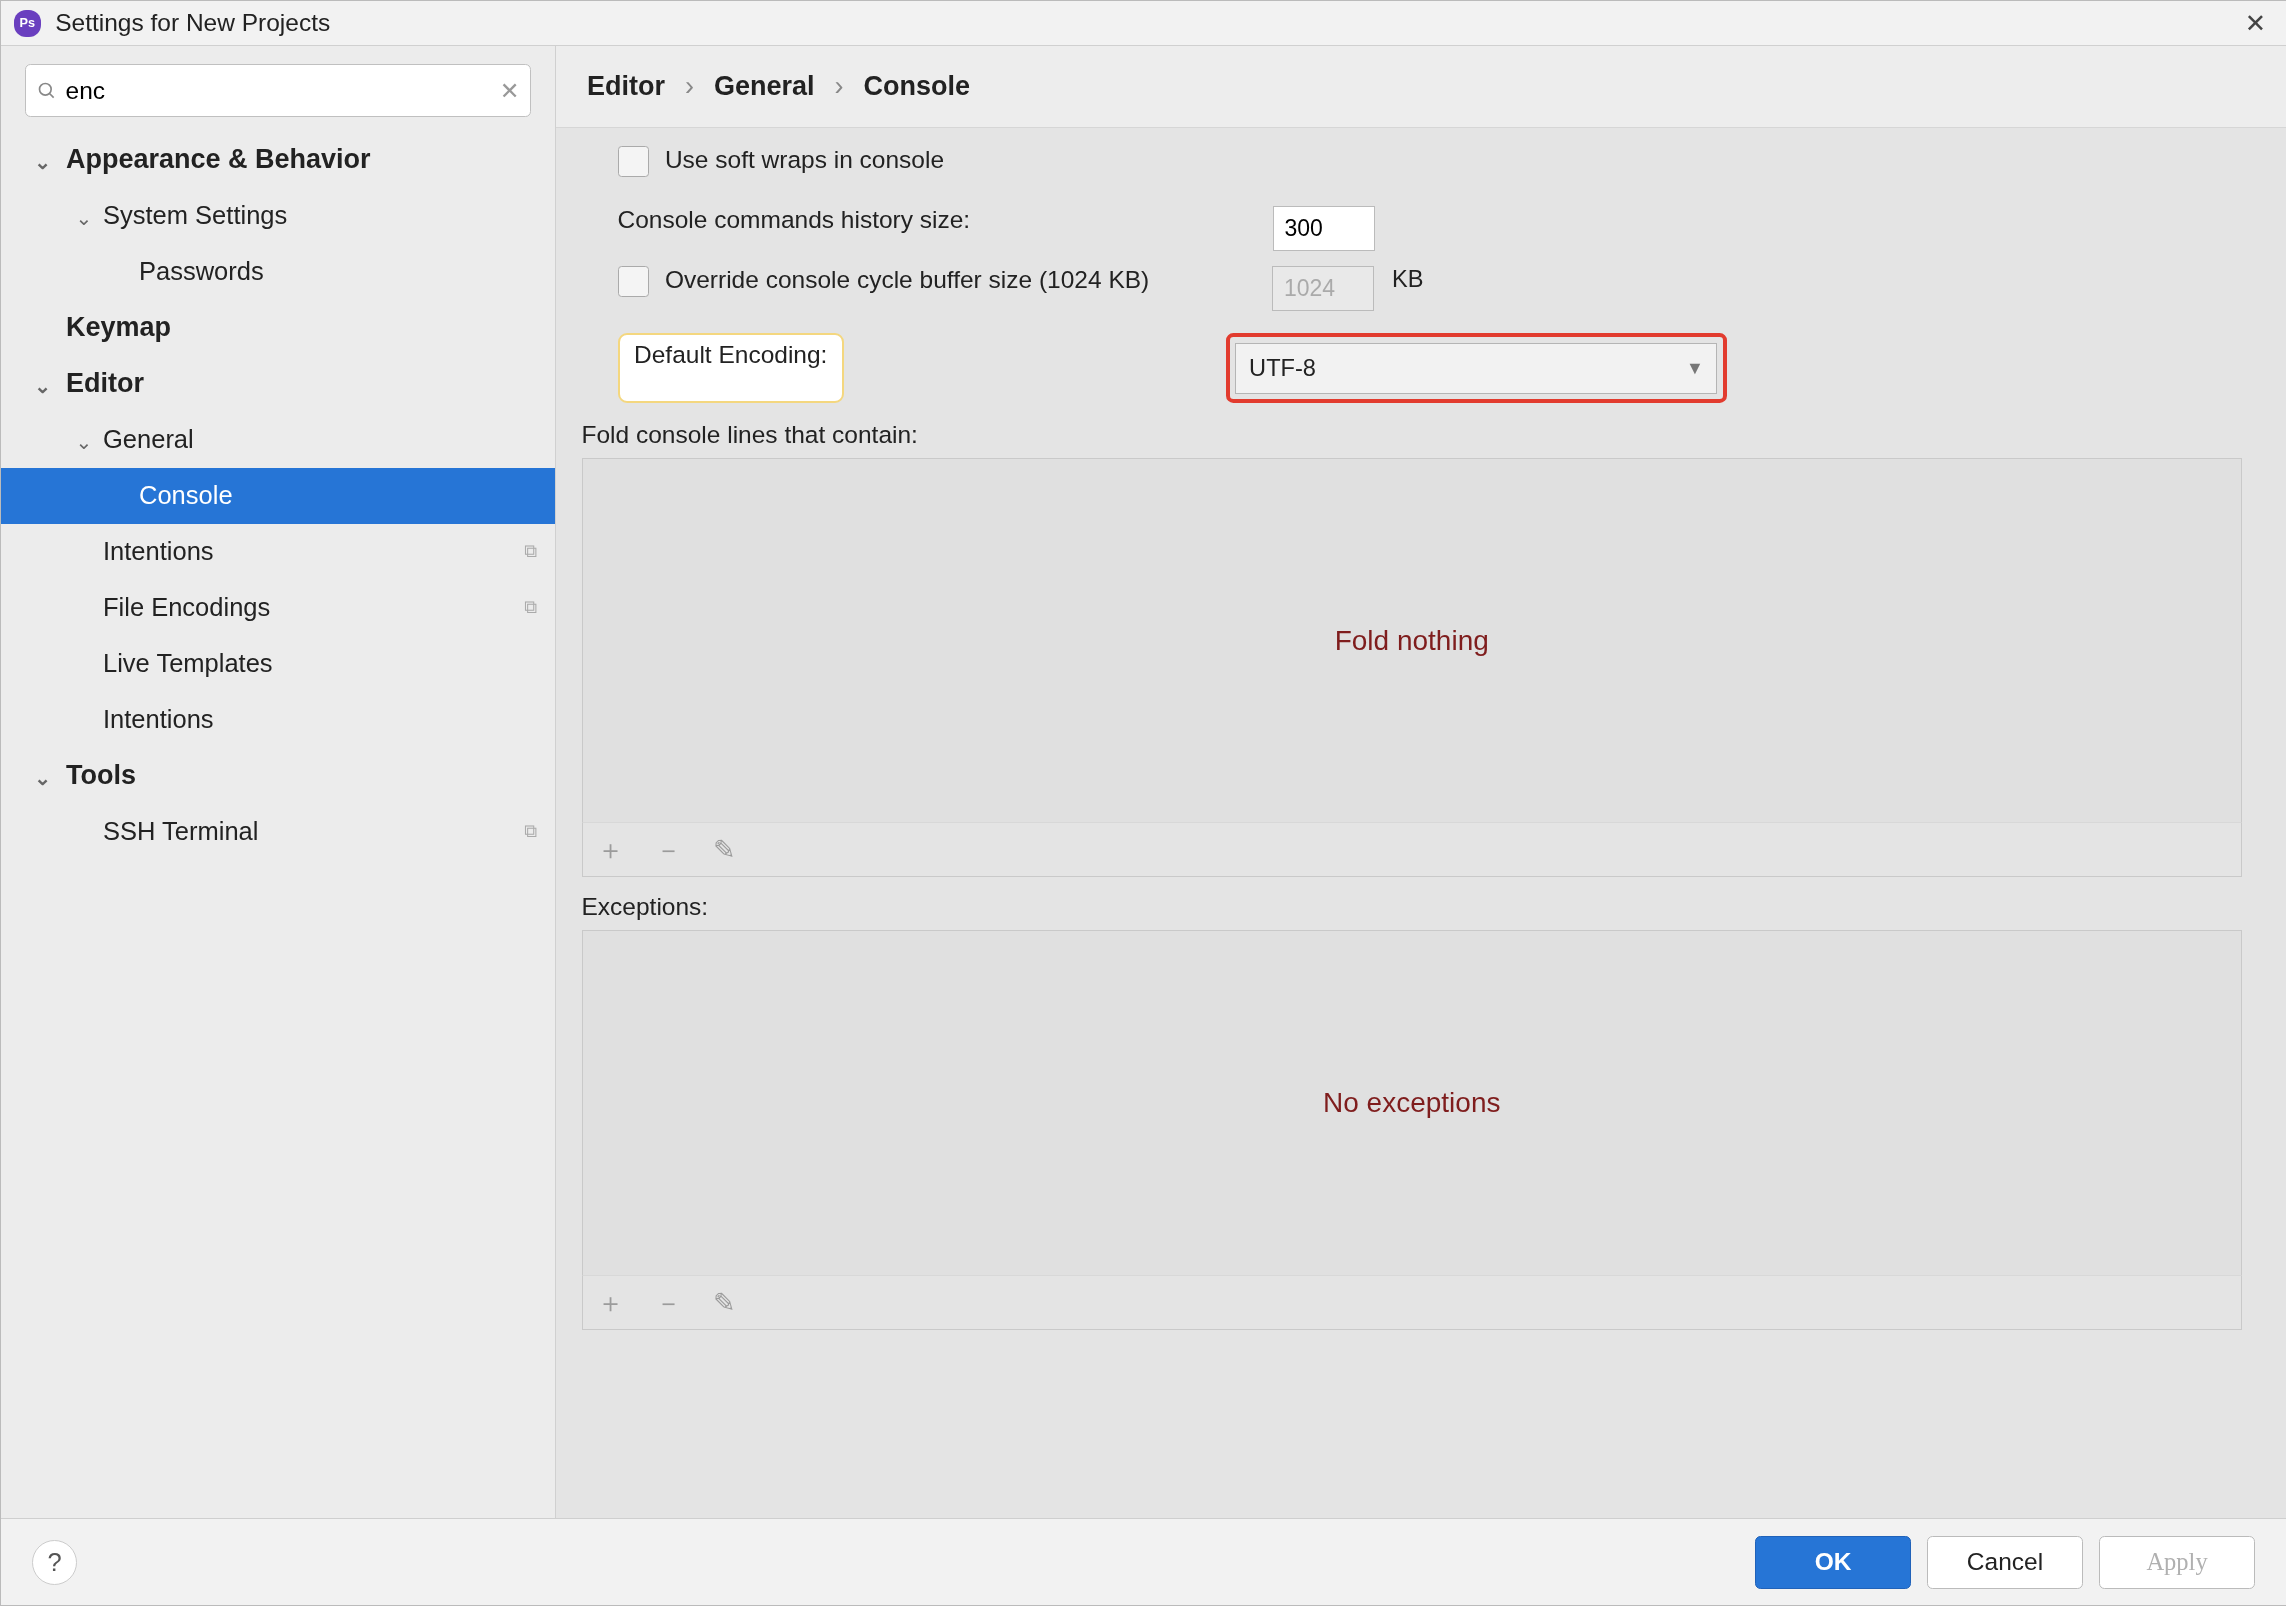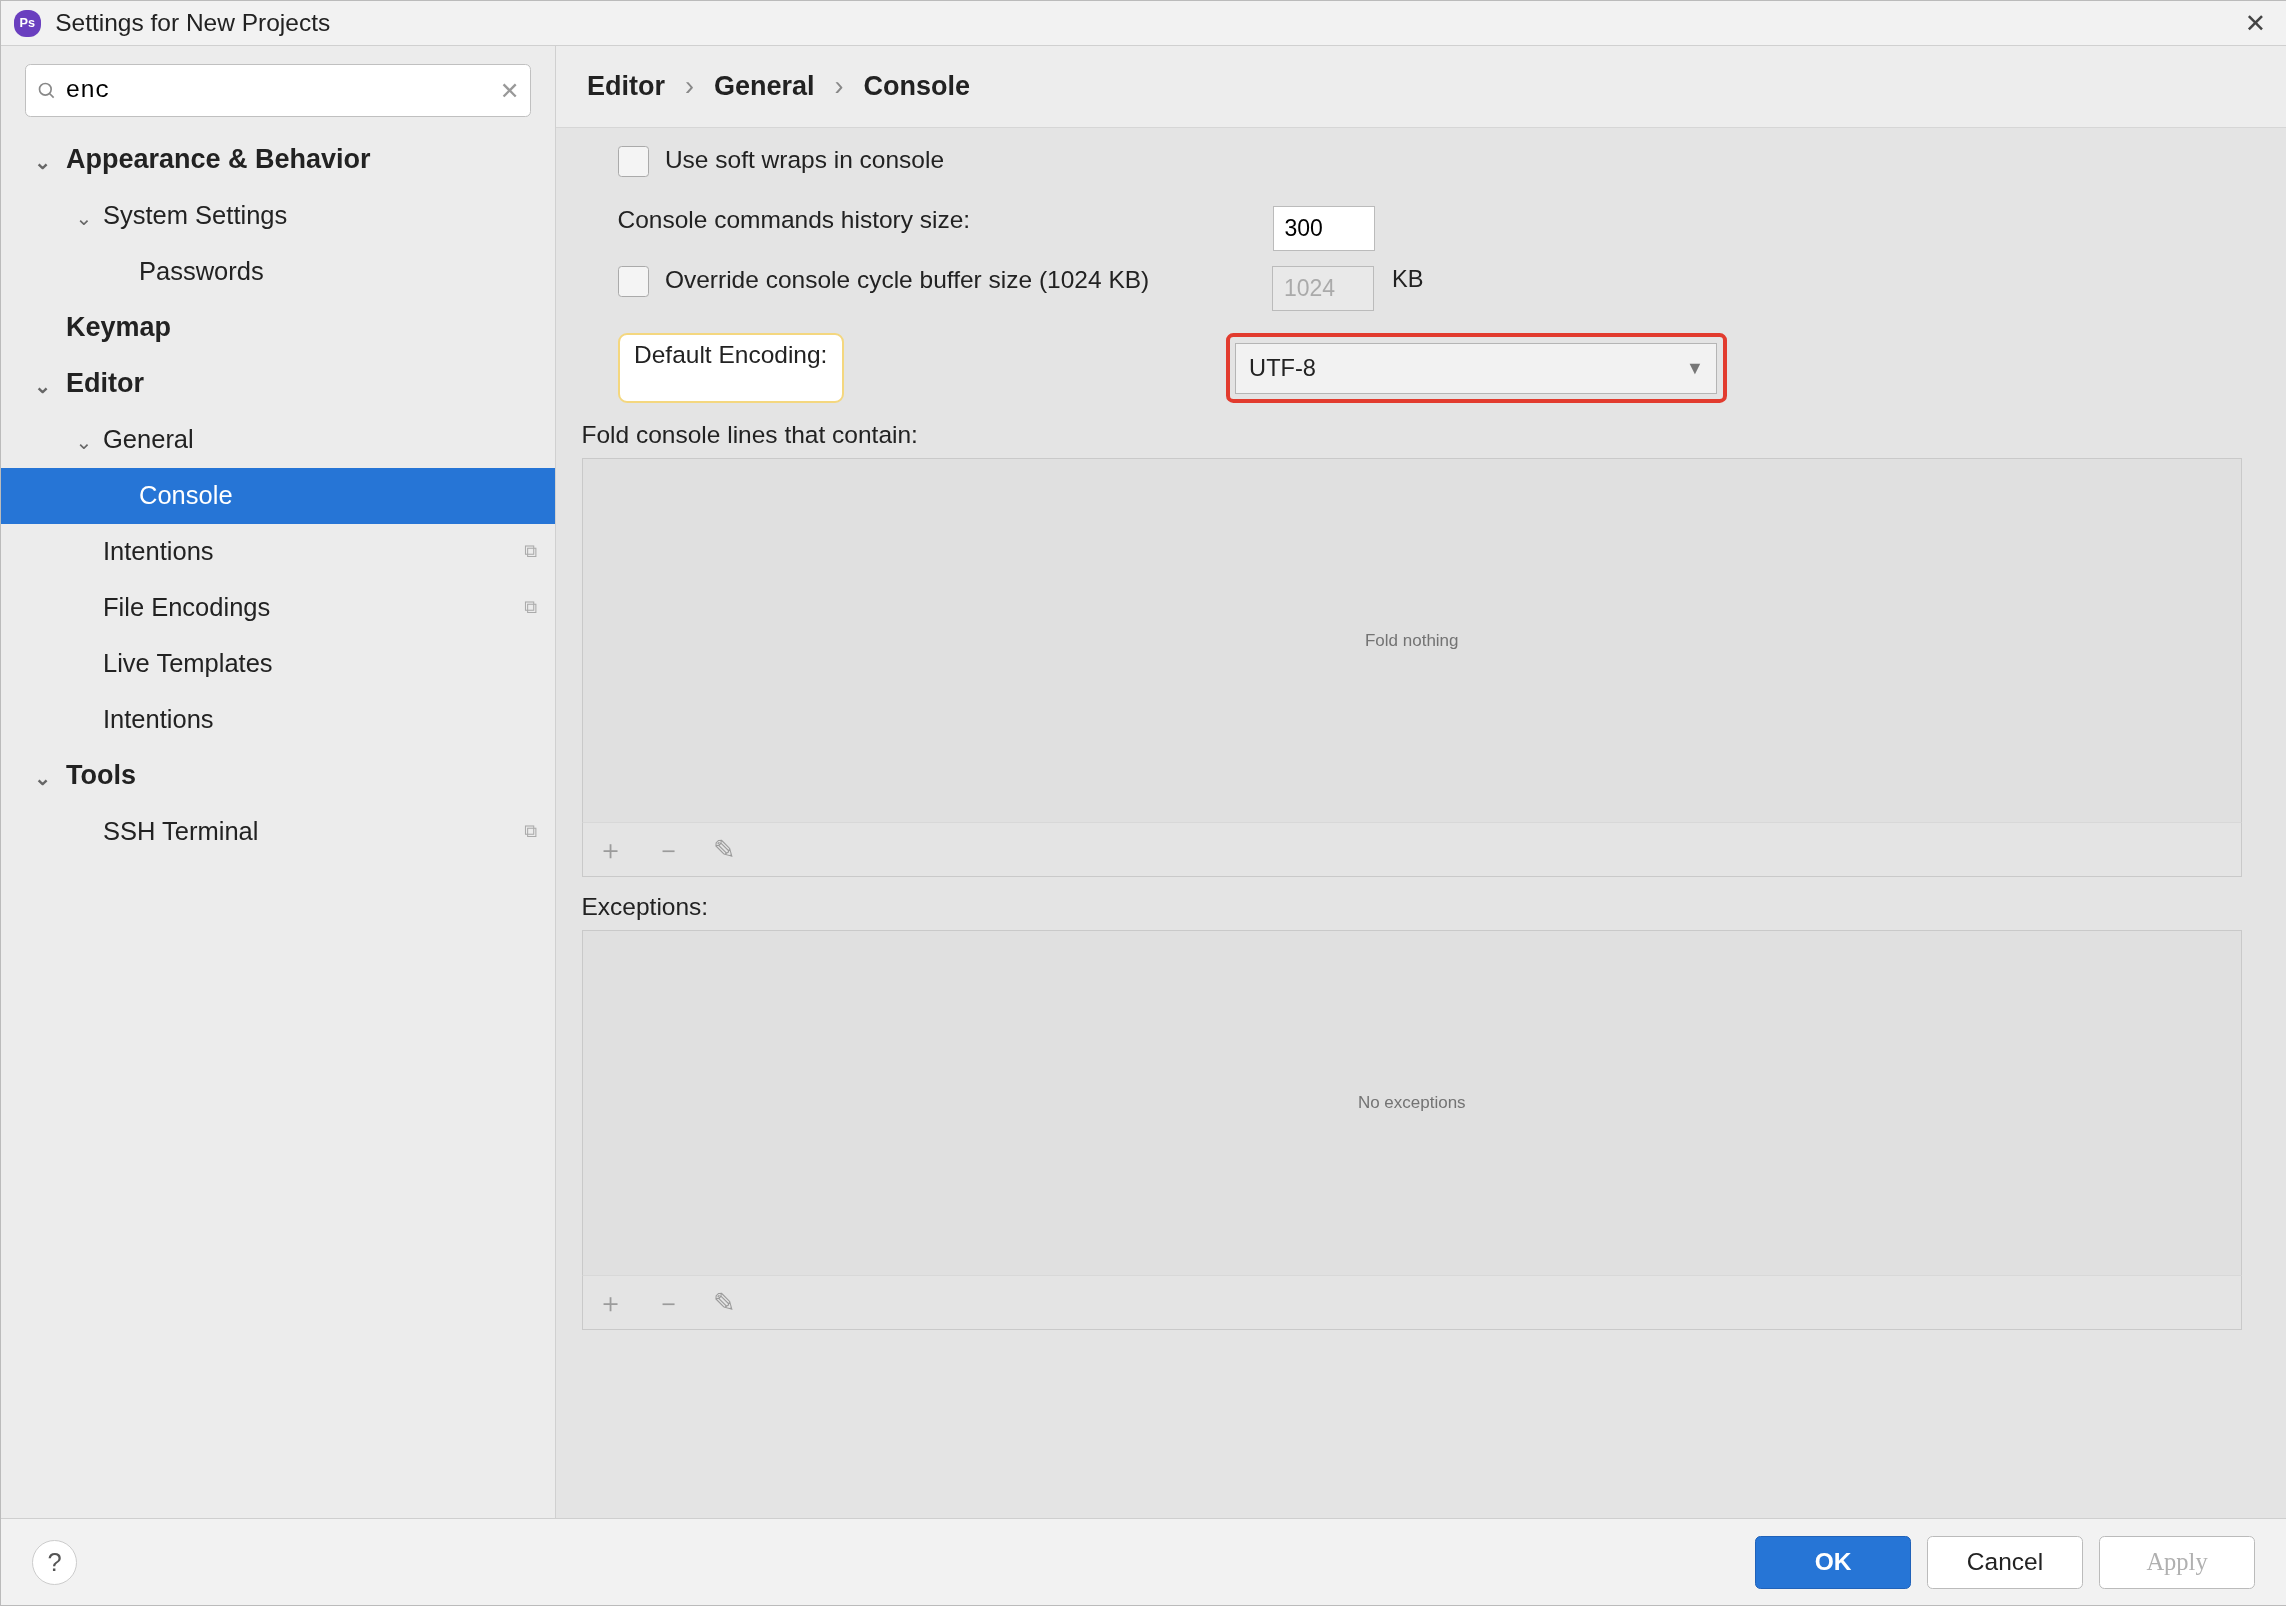--- a/index.html
+++ b/index.html
@@ -56,21 +56,21 @@
     height: 53px;
     background:#fff;
     border:0.9px solid #c0c0c0;
     border-radius:5.5px;
     display:flex; align-items:center;
     padding: 0 11px;
   }
   .searchbox .mag-icon { color:#888; font-size:20px; margin-right:9px; display:flex; align-items:center;}
   .searchbox input {
     border:none; outline:none; flex:1;
-    font-size:24.5px; background:transparent;font-family:Liberation Mono, monospace;
+    font-size:24.5px; background:transparent;
   }
   .searchbox .clear-icon { color:#999; cursor:pointer; font-size:23.6px; }
 
   .tree { flex:1; overflow:auto; }
   .tree-row {
     display:flex; align-items:center;
     height: 56px;
     padding-left: 53px;
     font-size:25.5px;
     cursor:pointer;
@@ -160,21 +160,21 @@
     justify-content:space-between;
   }
   .combo .caret { color:#777; font-size:18px; }
 
   .section-label { font-size:24.5px; margin-top: 18px; margin-bottom:9px;}
   .listbox {
     border:0.9px solid #c9c9c9;
     background:#e0e0e0;
     height: 364px;
     display:flex; align-items:center; justify-content:center;
-    color:#737373; font-size:17px;
+    color:#7f1d1d; font-size:28px;
     border-bottom:none;
   }
   .listbox-toolbar {
     border:0.9px solid #c9c9c9;
     border-top:0.9px solid #d8d8d8;
     height:55px;
     display:flex; align-items:center;
     padding-left:14.5px; gap:31px;
     color:#9b9b9b; font-size:27px;
     background:#e4e4e4;

